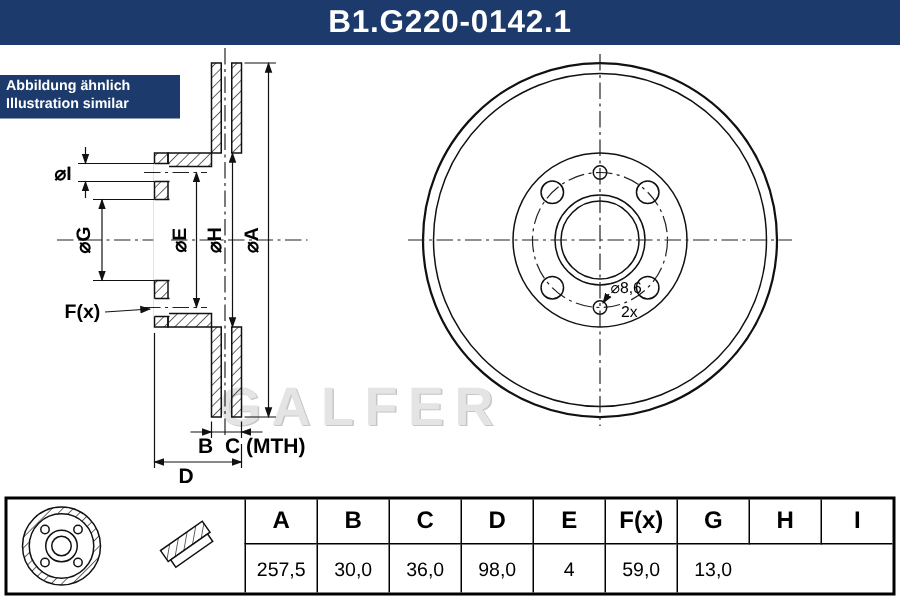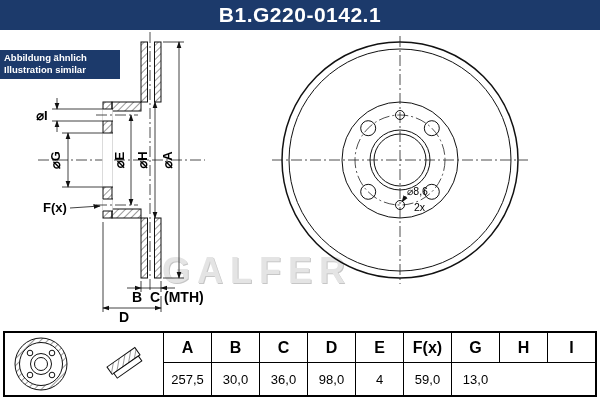--- a/index.html
+++ b/index.html
@@ -7,21 +7,21 @@
   body { font-family:"Liberation Sans",sans-serif; background:#fff; position:relative; overflow:hidden; }
 
   .topbar { position:absolute; top:0; left:0; width:600px; height:30px;
             background:var(--navy,#1c3a6b); color:#fff; display:flex; align-items:center;
             justify-content:center; gap:58px; font-size:21px; font-weight:bold; letter-spacing:.5px; }
 
   .note { position:absolute; top:30px; left:0; width:120px; background:var(--navy,#1c3a6b);
           color:#fff; font-size:9.5px; font-weight:bold; padding:2px 4px; line-height:1.3;margin-top:20px; }
 
   .drawing { position:absolute; top:30px; left:0; width:600px; height:301px; }
-  .watermark { position:absolute; left:162px; top:220px; font-size:36px; font-weight:bold;
+  .watermark { position:absolute; left:146px; top:220px; font-size:36px; font-weight:bold;
                letter-spacing:7px; color:var(--watermark,#e4e4e4); text-shadow:1px 1px 0 #c6c6c6; z-index:0; }
   .drawing svg { position:relative; z-index:1; display:block; }
 
   .ln   { stroke:#111; fill:none; stroke-width:1; }
   .thick{ stroke-width:1.5; }
   .cl   { stroke:#222; fill:none; stroke-width:.8; stroke-dasharray:11 3 2 3; }
   .dim  { stroke:#111; fill:none; stroke-width:.8; }
   .sec  { fill:url(#hatch); stroke:#111; stroke-width:1; }
   .hole { fill:#fff; stroke:none; }
   text  { fill:#000; font-family:"Liberation Sans",sans-serif; }

